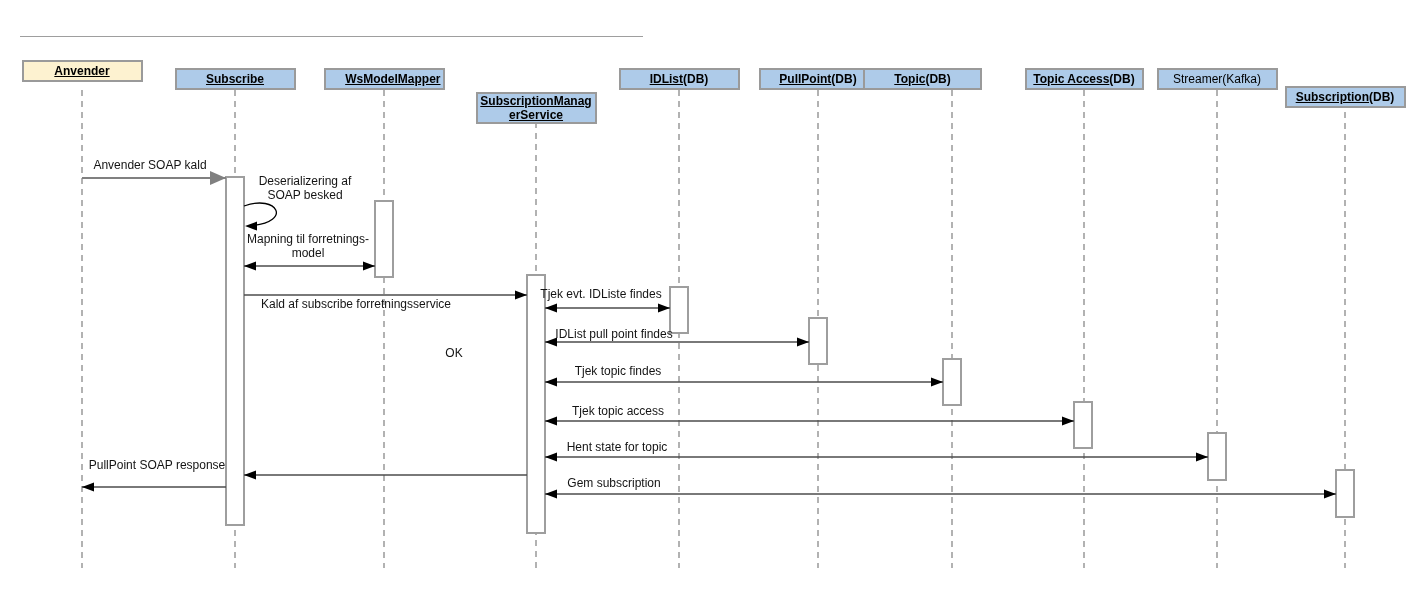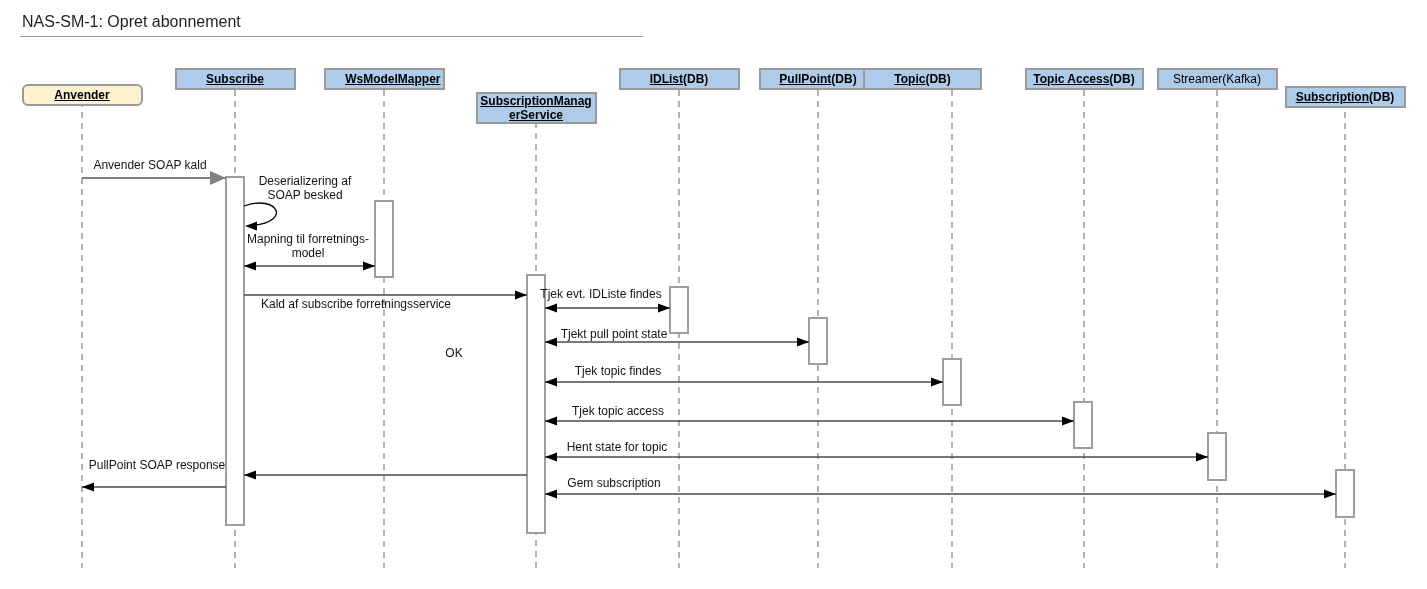--- a/index.html
+++ b/index.html
@@ -36,21 +36,20 @@
     transform:translateX(-50%);
     font-size:12px;color:#141414;
     white-space:pre-line;text-align:center;line-height:1.18;
   }
   svg{position:absolute;left:0;top:0;}
 </style>
 </head>
 <body>
 
 <div id="canvas" style="width: 1427px; height: 589px;">
-  <div class="diagram-title">NAS-SM-1: Opret abonnement</div>
   <div class="title-rule" id="title-rule" style="left: 20px; top: 36px; width: 623px; border-top-color: rgb(158, 158, 158);"></div>
   <svg id="svg-layer" width="1427" height="589">
       <line x1="82" y1="90" x2="82" y2="568" stroke="#999999" stroke-width="1.5" stroke-dasharray="6,5"></line>
       <line x1="235" y1="90" x2="235" y2="568" stroke="#999999" stroke-width="1.5" stroke-dasharray="6,5"></line>
       <line x1="384" y1="90" x2="384" y2="568" stroke="#999999" stroke-width="1.5" stroke-dasharray="6,5"></line>
       <line x1="536" y1="100" x2="536" y2="568" stroke="#999999" stroke-width="1.5" stroke-dasharray="6,5"></line>
       <line x1="679" y1="90" x2="679" y2="568" stroke="#999999" stroke-width="1.5" stroke-dasharray="6,5"></line>
       <line x1="818" y1="90" x2="818" y2="568" stroke="#999999" stroke-width="1.5" stroke-dasharray="6,5"></line>
       <line x1="952" y1="90" x2="952" y2="568" stroke="#999999" stroke-width="1.5" stroke-dasharray="6,5"></line>
       <line x1="1084" y1="90" x2="1084" y2="568" stroke="#999999" stroke-width="1.5" stroke-dasharray="6,5"></line>
@@ -91,21 +90,21 @@
       <polygon points="545,457 557,452.5 557,461.5" fill="#000000"></polygon>
       <line x1="545" y1="494" x2="1336" y2="494" stroke="#4d4d4d" stroke-width="1.5"></line>
       <polygon points="1336,494 1324,489.5 1324,498.5" fill="#000000"></polygon>
       <polygon points="545,494 557,489.5 557,498.5" fill="#000000"></polygon>
       <line x1="244" y1="475" x2="527" y2="475" stroke="#4d4d4d" stroke-width="1.5"></line>
       <polygon points="244,475 256,470.5 256,479.5" fill="#000000"></polygon>
       <line x1="82" y1="487" x2="226" y2="487" stroke="#4d4d4d" stroke-width="1.5"></line>
       <polygon points="82,487 94,482.5 94,491.5" fill="#000000"></polygon>
     </svg>
   <div id="nodes">
-      <div class="pbox actor" style="left: 21.5px; top: 84px; width: 121px; height: 22px; border-color: rgb(154, 154, 154); background: rgb(253, 242, 208); border-radius: 6px;">
+      <div class="pbox actor" style="left: 21.5px; top: 60px; width: 121px; height: 22px; border-color: rgb(154, 154, 154); background: rgb(253, 242, 208);">
         <span><span class="u">Anvender</span></span>
       </div>
       <div class="pbox component" style="left: 174.5px; top: 68px; width: 121px; height: 22px; border-color: rgb(154, 154, 154); background: rgb(174, 203, 233);">
         <span><span class="u">Subscribe</span></span>
       </div>
       <div class="pbox component" style="left: 323.5px; top: 68px; width: 121px; height: 22px; border-color: rgb(154, 154, 154); background: rgb(174, 203, 233); justify-content: flex-end;">
         <span><span class="u">WsModelMapper</span></span>
       </div>
       <div class="pbox component" style="left: 475.5px; top: 68px; width: 121px; height: 32px; border-color: rgb(154, 154, 154); background: rgb(174, 203, 233); margin-top: 24px;">
         <span><span class="u">SubscriptionManagerService</span></span>
@@ -128,21 +127,21 @@
       <div class="pbox component" style="left: 1284.5px; top: 68px; width: 121px; height: 22px; border-color: rgb(154, 154, 154); background: rgb(174, 203, 233); margin-top: 18px;">
         <span><span class="u">Subscription</span><span>(DB)</span></span>
       </div>
       <div class="msg-label" style="left: 150px; top: 158px;">Anvender SOAP kald</div>
       <div class="msg-label" style="left: 305px; top: 174px;">Deserializering af
 SOAP besked</div>
       <div class="msg-label" style="left: 308px; top: 232px;">Mapning til forretnings-
 model</div>
       <div class="msg-label" style="left: 356px; top: 297px;">Kald af subscribe forretningsservice</div>
       <div class="msg-label" style="left: 601px; top: 287px;">Tjek evt. IDListe findes</div>
-      <div class="msg-label" style="left: 614px; top: 327px;">Tjekt pull point state</div>
+      <div class="msg-label" style="left: 614px; top: 327px;">IDList pull point findes</div>
       <div class="msg-label" style="left: 454px; top: 346px;">OK</div>
       <div class="msg-label" style="left: 618px; top: 364px;">Tjek topic findes</div>
       <div class="msg-label" style="left: 618px; top: 404px;">Tjek topic access</div>
       <div class="msg-label" style="left: 617px; top: 440px;">Hent state for topic</div>
       <div class="msg-label" style="left: 614px; top: 476px;">Gem subscription</div>
       <div class="msg-label" style="left: 157px; top: 458px;">PullPoint SOAP response</div>
     </div>
 </div>
 
 </body></html>

